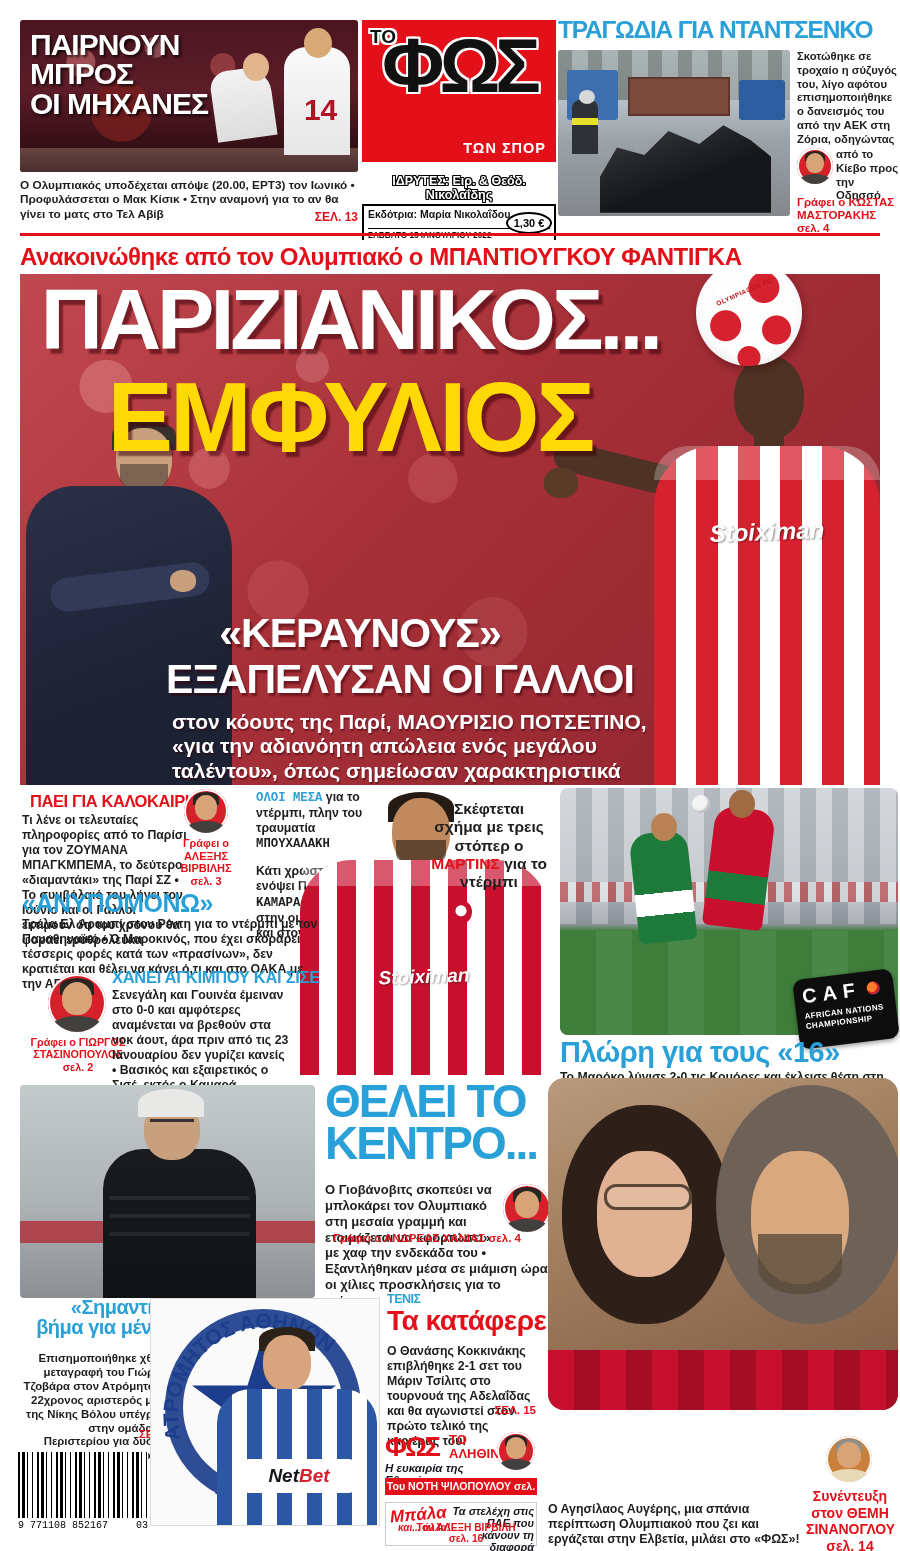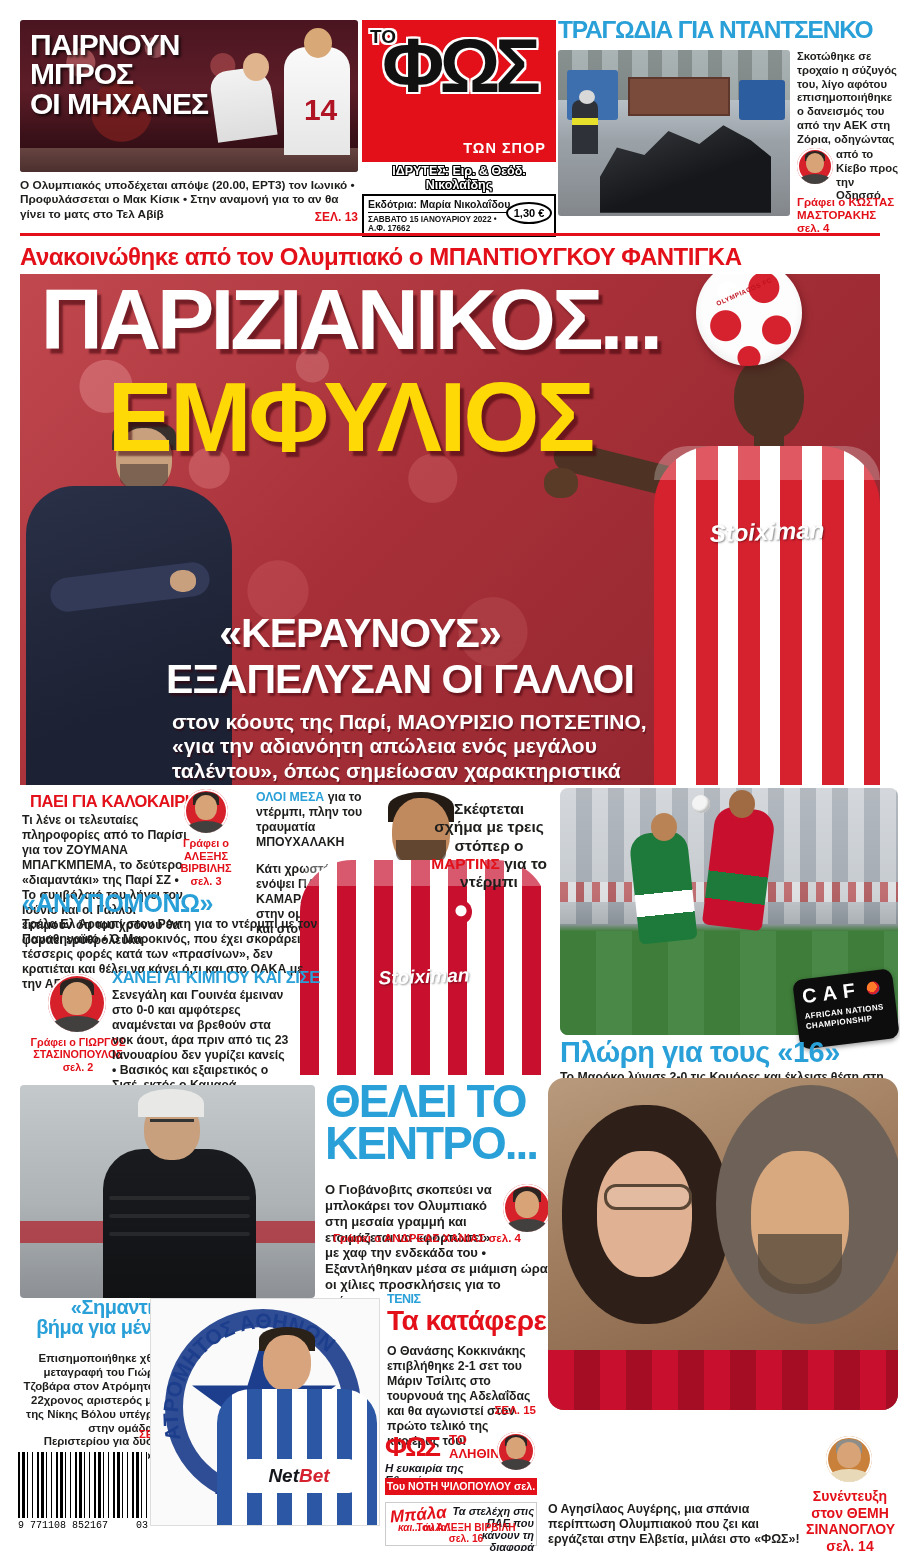--- a/index.html
+++ b/index.html
@@ -4,21 +4,21 @@
 <style>
   :root{
     --red:#e31019; --darkred:#8a1420; --blue:#2aa0d8; --yellow:#ffd905; --ink:#1d1d1b;
   }
   *{margin:0;padding:0;box-sizing:border-box;}
   html,body{background:#888;}
   body{font-family:"Liberation Sans", sans-serif;}
   .page{position:relative;width:900px;height:1551px;background:#fff;margin:0 auto;overflow:hidden;}
   .abs{position:absolute;}
   .photo{position:absolute;overflow:hidden;}
-  .b{font-weight:700;}
+  .b{font-weight:700;font-family:Liberation Mono, monospace;}
   .body-txt{font-weight:700;color:var(--ink);line-height:1.22;}
   .pref{color:var(--red);font-weight:700;}
   .bluehead{color:var(--blue);font-weight:700;letter-spacing:-.5px;}
   .redhead{color:var(--red);font-weight:700;text-align:center;}
 
   
   .avatar{position:absolute;border-radius:50%;background:#d6202a;overflow:hidden;box-shadow:0 0 0 2px #fff inset;}
   .avatar .av-head{position:absolute;width:52%;height:56%;left:24%;top:14%;border-radius:50% 50% 46% 46%;background:#d7a377;}
   .avatar .av-hair{position:absolute;width:58%;height:30%;left:21%;top:7%;border-radius:50% 50% 0 0;background:#2b2420;}
   .avatar .av-body{position:absolute;width:86%;height:34%;left:7%;bottom:-6%;border-radius:50% 50% 0 0;background:#41403e;}
@@ -45,23 +45,23 @@
   .bb-title{position:absolute;left:10px;top:10px;color:#fff;font-weight:700;font-size:30px;line-height:.98;letter-spacing:-1px;text-shadow:2px 2px 3px rgba(0,0,0,.75);}
   .bb-deck{left:20px;top:178px;width:338px;font-size:11.8px;}
   .bb-ref{left:20px;top:210px;width:338px;text-align:right;font-size:12px;}
 
   
   .mast{left:362px;top:20px;width:194px;}
   .mast-red{position:relative;width:194px;height:142px;background:var(--red);}
   .mast-to{position:absolute;left:8px;top:6px;font-size:19px;font-weight:700;color:#111;}
   .mast-logo{position:absolute;left:0;top:8px;width:100%;text-align:center;font-size:76px;font-weight:700;letter-spacing:-5px;color:#111;line-height:1;}
   .mast-tag{position:absolute;right:10px;bottom:6px;color:#fff;font-weight:700;font-size:14.5px;letter-spacing:1px;}
-  .mast-founders{width:194px;text-align:center;margin-top:2px;font-size:12.5px;font-weight:700;color:#fff;}
+  .mast-founders{width:194px;text-align:center;margin-top:12px;font-size:12.5px;font-weight:700;color:#fff;}
   .mast-info{position:relative;width:194px;border:2px solid #000;margin-top:2px;padding:2px 4px;background:#fff;}
-  .mast-pub{font-size:10.5px;font-weight:700;color:#111;border-bottom:1px solid #000;padding-bottom:2px;}
+  .mast-pub{font-size:10.5px;font-weight:700;color:#111;border-bottom:1px solid #000;padding-bottom:8px;}
   .mast-date{font-size:8.2px;font-weight:700;color:#111;padding-top:2px;width:140px;}
   .mast-price{position:absolute;right:2px;top:6px;width:46px;height:22px;border:2px solid #000;border-radius:50%;background:#fff;text-align:center;line-height:19px;font-size:11px;font-weight:700;}
   .mast-web{width:194px;height:30px;background:var(--red);margin-top:3px;color:#fff;font-weight:700;font-size:21.5px;text-align:center;line-height:30px;letter-spacing:-.5px;text-shadow:1px 1px 0 #7c0a10;}
 
   
   .tr-head{left:558px;top:16px;width:342px;font-size:24.5px;letter-spacing:-1.2px;white-space:nowrap;}
   .crash-photo{left:558px;top:50px;width:232px;height:166px;border-radius:3px;
     background:linear-gradient(180deg,#c9d2d8 0%,#b7c0c6 30%,#9aa2a8 55%,#83878c 100%);}
   .cr-trees{position:absolute;left:0;top:0;width:100%;height:30%;background:repeating-linear-gradient(90deg,rgba(70,80,70,.5) 0 14px,rgba(100,110,100,.3) 14px 30px);}
   .cr-truck1{position:absolute;left:4%;top:12%;width:22%;height:30%;background:#3d6fae;border-radius:3px;}

